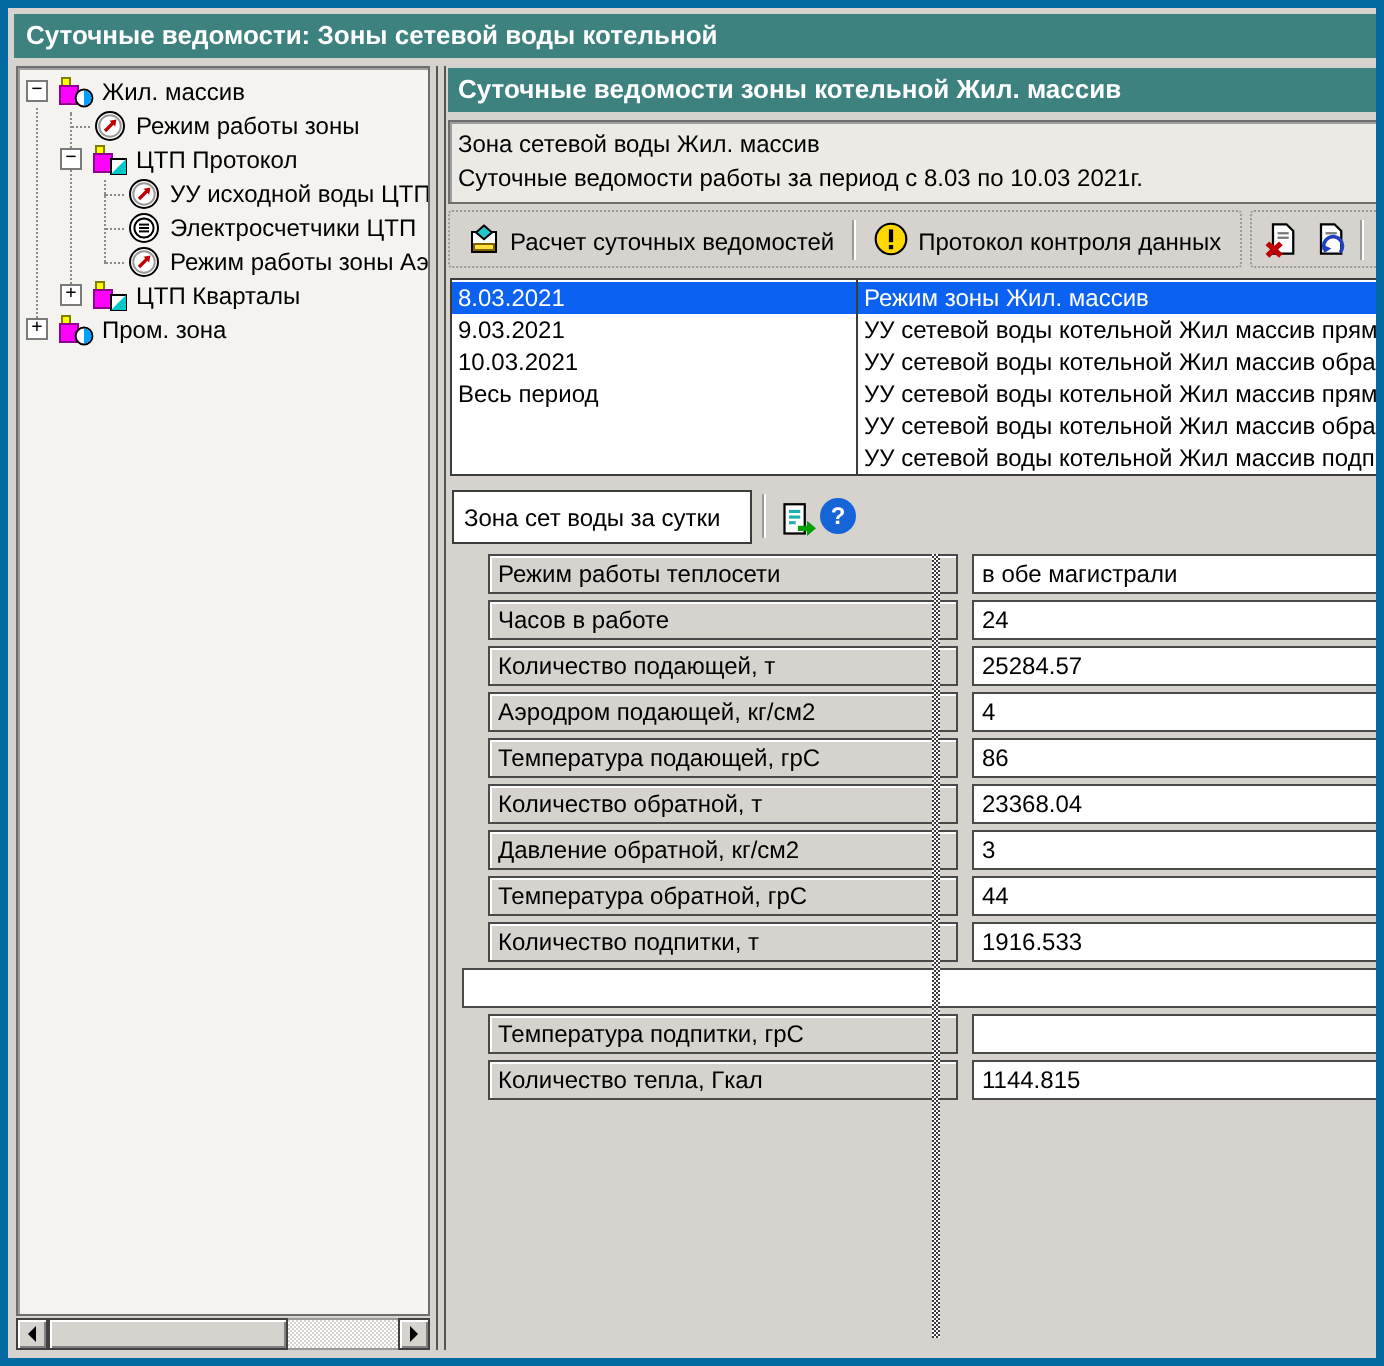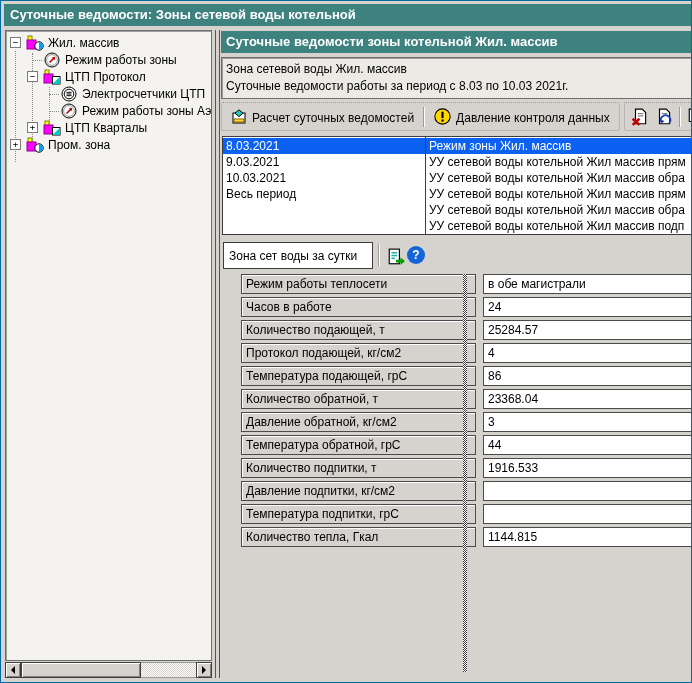--- a/index.html
+++ b/index.html
@@ -1,20 +1,20 @@
 <!DOCTYPE html>
 <html style="--titlebar-teal: #3D827F; --selection-blue: #0B61F2; --window-gray: #D6D3CE; --tree-bg: #F4F3F0; --warning-yellow: #FFD800;"><head>
 <meta charset="utf-8">
 <style>
   html,body{margin:0;padding:0;background:#fff;}
   *{box-sizing:border-box;}
   .win{
     position:relative;width:692px;height:683px;overflow:hidden;
     background:var(--window-gray,#D6D3CE);
-    border:1px solid #0369a1;
+    border:4px solid #0369a1;
     font-family:"Liberation Sans","DejaVu Sans",sans-serif;
     font-size:12px;color:#000;
   }
   
   .titlebar{
     position:absolute;left:3px;top:3px;right:0;height:22px;
     background:var(--titlebar-teal,#3D827F);
     color:#fff;font-weight:bold;font-size:13px;line-height:22px;
     padding-left:6px;white-space:nowrap;overflow:hidden;
   }
@@ -172,20 +172,31 @@
             <svg width="18" height="16" viewBox="0 0 18 16">
               <rect x="2" y="1" width="4" height="6" fill="#ffff00" stroke="#808000"></rect>
               <rect x="1" y="5" width="9" height="9" fill="#ff00ff" stroke="#900090"></rect>
               <rect x="9.5" y="7.5" width="7.5" height="7.5" fill="#fff" stroke="#000"></rect>
               <path d="M9.5 15 L17 15 L17 7.5 Z" fill="#00c8c8"></path>
             </svg>
           </span>
           <span class="tlabel">ЦТП Протокол</span>
         </div>
 
+        <div class="trow d2">
+          <span class="ticon">
+            <svg width="18" height="16" viewBox="0 0 16 16">
+              <circle cx="8" cy="8" r="7" fill="#fff" stroke="#000"></circle>
+              <circle cx="8" cy="8" r="5.4" fill="none" stroke="#999"></circle>
+              <path d="M5.5 10.5 L10 6" stroke="#c00000" stroke-width="1.6"></path>
+              <path d="M11.2 4.8 l-3.4 .6 2.8 2.8 z" fill="#c00000"></path>
+            </svg>
+          </span>
+          <span class="tlabel">УУ исходной воды ЦТП</span>
+        </div>
 
         <div class="trow d2">
           <span class="ticon">
             <svg width="18" height="16" viewBox="0 0 16 16">
               <circle cx="8" cy="8" r="7" fill="#fff" stroke="#000"></circle>
               <circle cx="8" cy="8" r="4.8" fill="none" stroke="#000"></circle>
               <line x1="5.5" y1="6.3" x2="10.5" y2="6.3" stroke="#000"></line>
               <line x1="5.5" y1="8" x2="10.5" y2="8" stroke="#000"></line>
               <line x1="5.5" y1="9.7" x2="10.5" y2="9.7" stroke="#000"></line>
             </svg>
@@ -270,21 +281,21 @@
         </button>
         <span class="tbdivider"></span>
         <button class="tbbtn">
           <span>
             <svg width="17" height="17" viewBox="0 0 16 16">
               <circle cx="8" cy="8" r="7.2" fill="#ffd800" stroke="#000"></circle>
               <rect x="7" y="3.5" width="2" height="6" fill="#000"></rect>
               <rect x="7" y="10.8" width="2" height="2" fill="#000"></rect>
             </svg>
           </span>
-          <span>Давление контроля данных</span>
+          <span>Протокол контроля данных</span>
         </button>
       </div>
       <div class="tbgroup">
         <button class="iconbtn">
           <span>
             <svg width="18" height="18" viewBox="0 0 16 16">
               <path d="M4 1 h6 l3 3 v10 h-9 z" fill="#fff" stroke="#000"></path>
               <line x1="6" y1="5" x2="11" y2="5" stroke="#777"></line>
               <line x1="6" y1="7" x2="11" y2="7" stroke="#777"></line>
               <path d="M1.5 9.5 L7.5 15 M7.5 9.5 L1.5 15" stroke="#c00000" stroke-width="2.4"></path>
@@ -356,21 +367,21 @@
         <div class="glabel">Часов в работе</div>
         <div class="gsplit"></div>
         <div class="gvalue">24</div>
       </div>
       <div class="gridrow">
         <div class="glabel">Количество подающей, т</div>
         <div class="gsplit"></div>
         <div class="gvalue">25284.57</div>
       </div>
       <div class="gridrow">
-        <div class="glabel">Протокол подающей, кг/см2</div>
+        <div class="glabel">Аэродром подающей, кг/см2</div>
         <div class="gsplit"></div>
         <div class="gvalue">4</div>
       </div>
       <div class="gridrow">
         <div class="glabel">Температура подающей, грС</div>
         <div class="gsplit"></div>
         <div class="gvalue">86</div>
       </div>
       <div class="gridrow">
         <div class="glabel">Количество обратной, т</div>
@@ -386,21 +397,20 @@
         <div class="glabel">Температура обратной, грС</div>
         <div class="gsplit"></div>
         <div class="gvalue">44</div>
       </div>
       <div class="gridrow">
         <div class="glabel">Количество подпитки, т</div>
         <div class="gsplit"></div>
         <div class="gvalue">1916.533</div>
       </div>
       <div class="gridrow">
-        <div class="glabel">Давление подпитки, кг/см2</div>
         <div class="gsplit"></div>
         <div class="gvalue"></div>
       </div>
       <div class="gridrow">
         <div class="glabel">Температура подпитки, грС</div>
         <div class="gsplit"></div>
         <div class="gvalue"></div>
       </div>
       <div class="gridrow">
         <div class="glabel">Количество тепла, Гкал</div>

